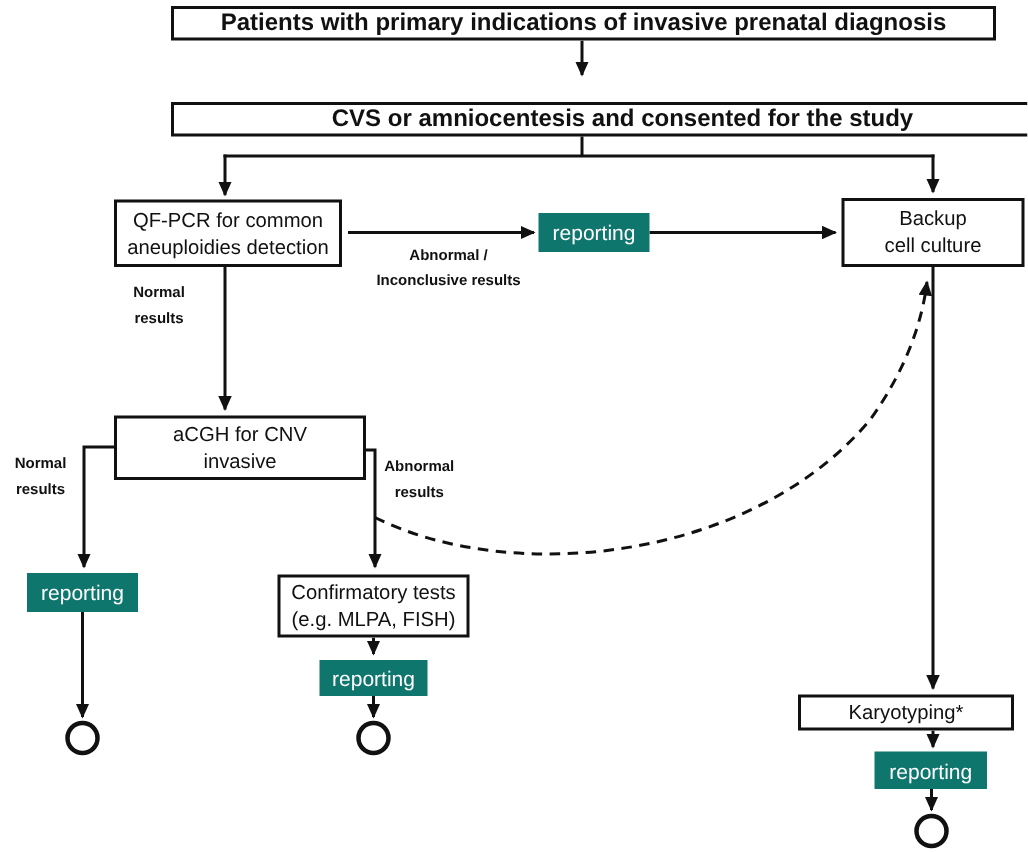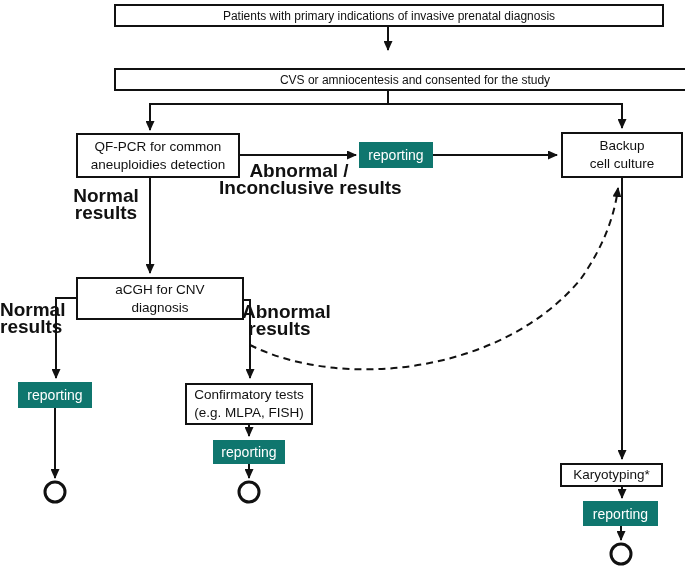--- a/index.html
+++ b/index.html
@@ -11,30 +11,30 @@
     color:#111111;
     overflow:hidden;
   }
   .edges{position:absolute;left:0;top:0;width:685px;height:568px;}
   .box{
     position:absolute;box-sizing:border-box;
     background:#ffffff;border:2.5px solid #111111;
     display:flex;flex-direction:column;align-items:center;justify-content:center;
     text-align:center;font-size:13.5px;line-height:18px;white-space:nowrap;
   }
-  .box.wide{border-width:2px;font-size:12px;}
+  .box.wide{border-width:2px;font-size:16px;font-weight:bold;}
   .rep{
     position:absolute;box-sizing:border-box;
     background:#0f766e;color:#ffffff;
     display:flex;align-items:center;justify-content:center;
     font-size:14px;white-space:nowrap;
   }
   .lbl{
     position:absolute;font-weight:bold;text-align:center;
-    font-size:19px;line-height:17px;white-space:nowrap;color:#111111;
+    font-size:10px;line-height:17px;white-space:nowrap;color:#111111;
   }
   .lbl span, .box span{display:block;}
 </style>
 </head>
 <body>
 
 <div class="canvas">
 
   <svg class="edges" width="685" height="568" viewBox="0 0 685 568">
     <defs>
@@ -69,21 +69,21 @@
   </svg>
 
   <div class="box wide" style="left:114px;top:4px;width:550px;height:23px">
     <span>Patients with primary indications of invasive prenatal diagnosis</span>
   </div>
 
   <div class="box wide" style="left:114px;top:68px;width:602px;height:23px">
     <span>CVS or amniocentesis and consented for the study</span>
   </div>
 
-  <div class="box" style="left:76px;top:133px;width:164px;height:45px">
+  <div class="box" style="left:76px;top:133px;width:152px;height:45px">
     <span>QF-PCR for common</span>
     <span>aneuploidies detection</span>
   </div>
 
   <div class="rep" style="left:359px;top:142px;width:74px;height:26px">
     <span>reporting</span>
   </div>
 
   <div class="box" style="left:561px;top:132px;width:122px;height:46px">
     <span>Backup</span>
@@ -95,21 +95,21 @@
     <span>results</span>
   </div>
 
   <div class="lbl" style="left:219px;top:162px;width:160px">
     <span>Abnormal /</span>
     <span>Inconclusive results</span>
   </div>
 
   <div class="box" style="left:76px;top:277px;width:168px;height:43px">
     <span>aCGH for CNV</span>
-    <span>diagnosis</span>
+    <span>invasive</span>
   </div>
 
   <div class="lbl" style="left:0px;top:301px;width:54px">
     <span>Normal</span>
     <span>results</span>
   </div>
 
   <div class="lbl" style="left:242px;top:303px;width:75px">
     <span>Abnormal</span>
     <span>results</span>
@@ -121,21 +121,21 @@
 
   <div class="box" style="left:185px;top:383px;width:128px;height:42px">
     <span>Confirmatory tests</span>
     <span>(e.g. MLPA, FISH)</span>
   </div>
 
   <div class="rep" style="left:213px;top:440px;width:72px;height:24px">
     <span>reporting</span>
   </div>
 
-  <div class="box" style="left:560px;top:463px;width:103px;height:24px">
+  <div class="box" style="left:532px;top:463px;width:144px;height:24px">
     <span>Karyotyping*</span>
   </div>
 
   <div class="rep" style="left:583px;top:501px;width:75px;height:25px">
     <span>reporting</span>
   </div>
 
 </div>
 
 </body></html>

